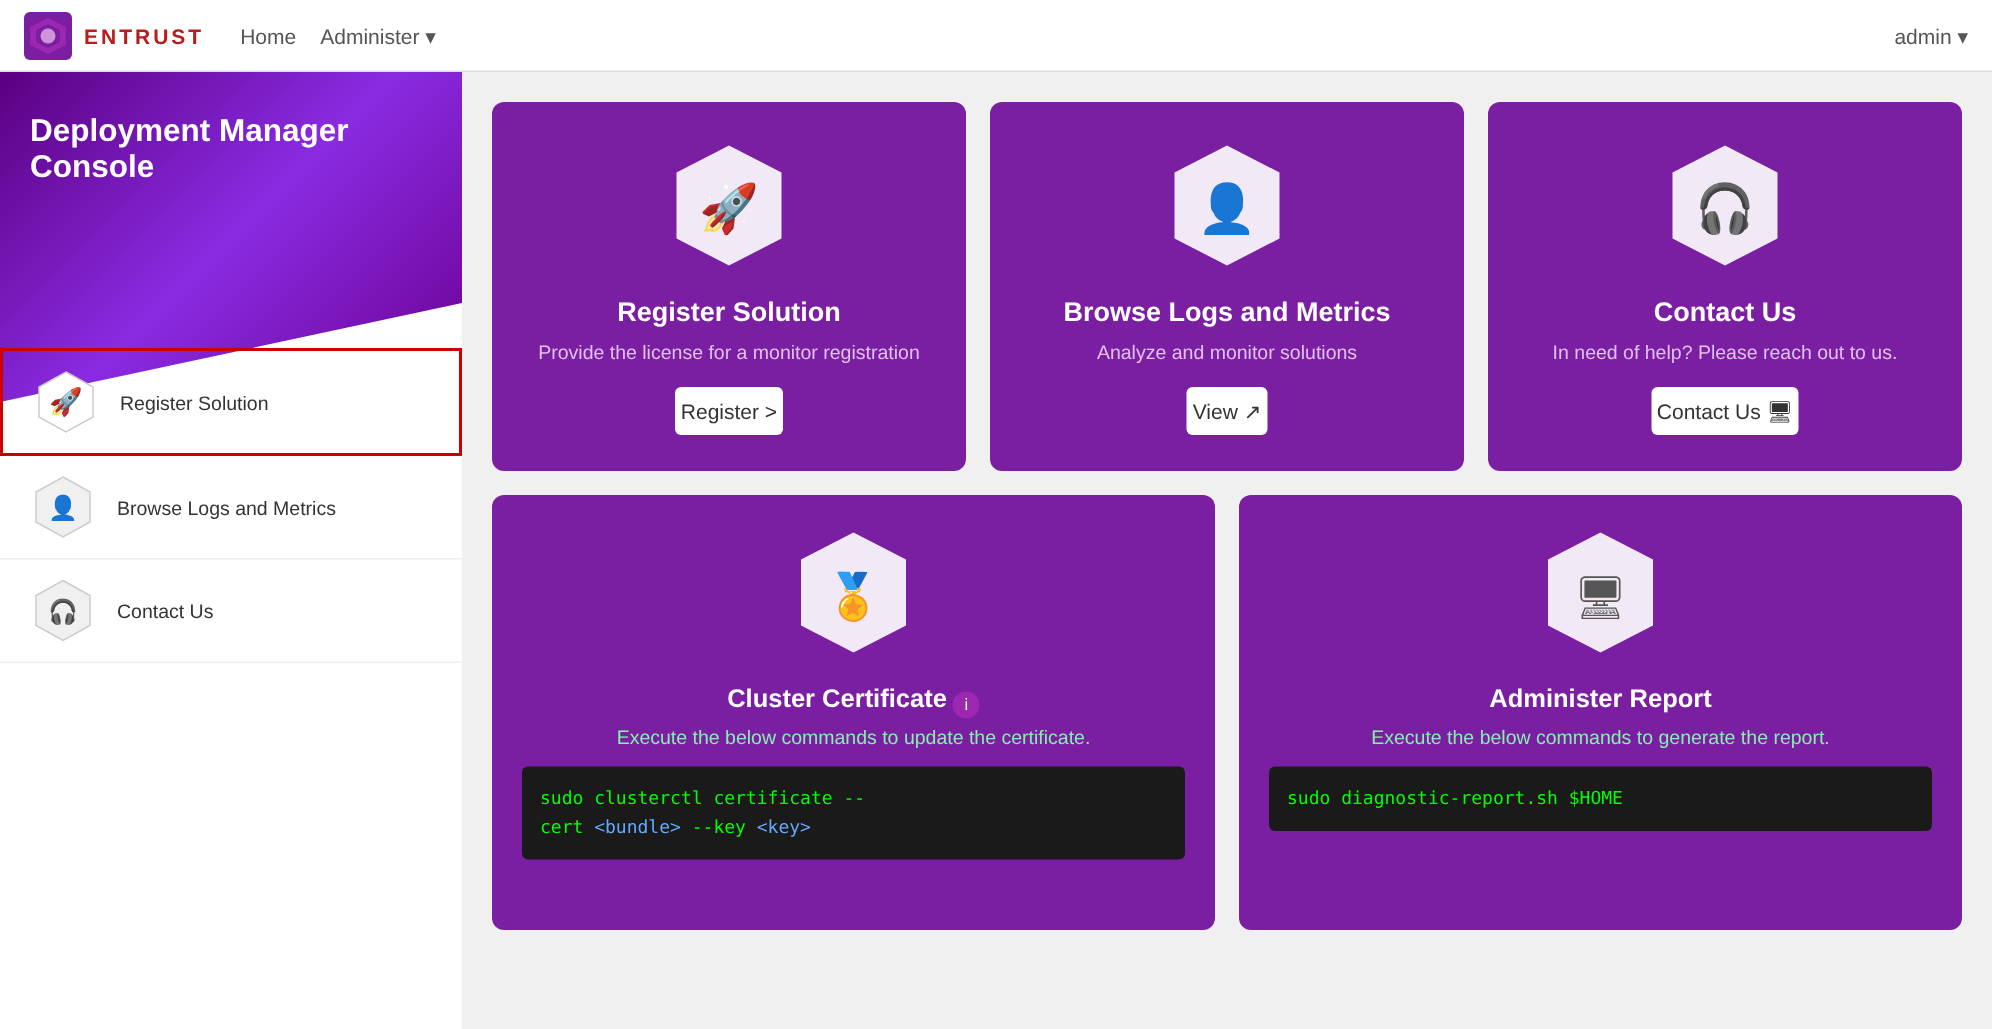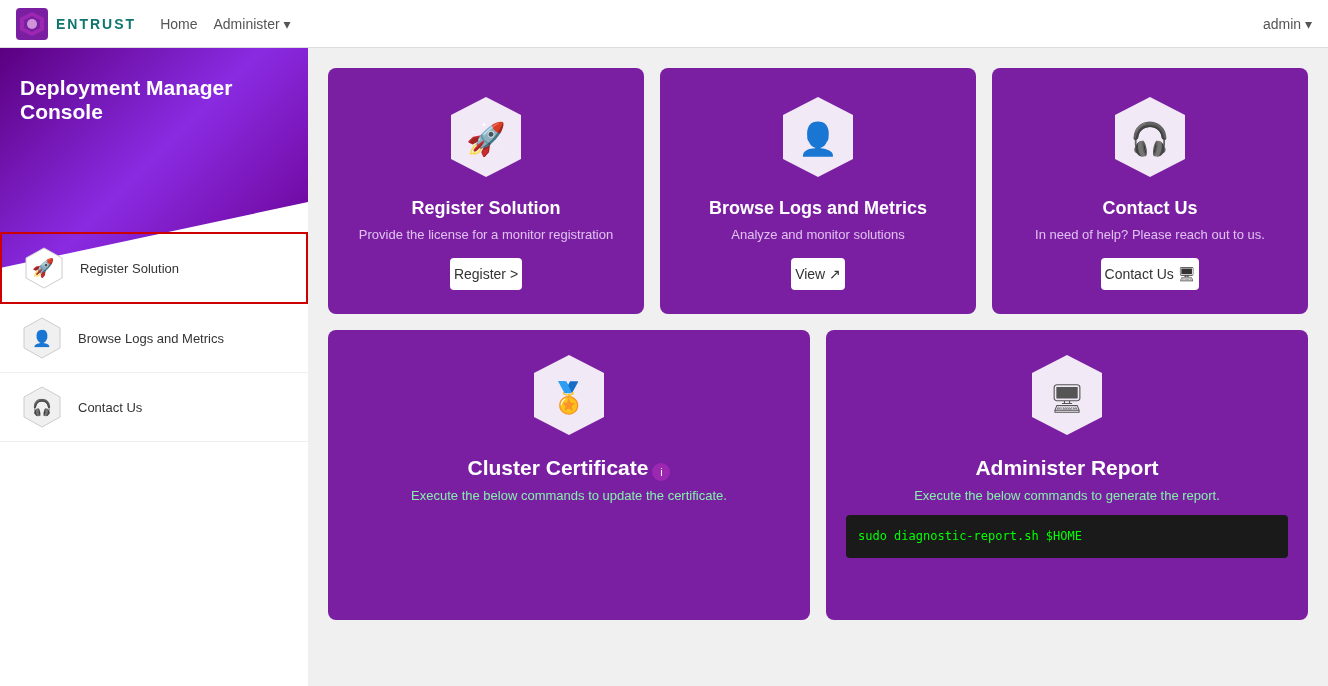--- a/index.html
+++ b/index.html
@@ -22,21 +22,21 @@
       gap: 8px;
       margin-right: 24px;
     }
     .navbar-logo {
       width: 32px;
       height: 32px;
     }
     .navbar-brand-text {
       font-weight: bold;
       font-size: 14px;
-      color: #0f766e;
+      color: #b91c1c;
       letter-spacing: 2px;
     }
     .navbar-links {
       display: flex;
       gap: 16px;
       flex: 1;
     }
     .navbar-link {
       color: #555;
       text-decoration: none;
@@ -179,21 +179,21 @@
       border-radius: 8px;
       padding: 20px;
       display: flex;
       flex-direction: column;
       align-items: center;
       text-align: center;
       min-height: 290px;
     }
     .card-bottom-title {
       color: #fff;
-      font-size: 21px;
+      font-size: 17px;
       font-weight: bold;
       margin-bottom: 8px;
     }
     .card-bottom-desc {
       color: #86efac;
       font-size: 13px;
       margin-bottom: 12px;
     }
     .code-block {
       background: #1a1a1a;
@@ -337,20 +337,24 @@
           <svg viewBox="0 0 90 90" width="90" height="90">
             <polygon points="45,5 80,23 80,67 45,85 10,67 10,23" fill="rgba(255,255,255,0.9)"></polygon>
             <text x="45" y="58" text-anchor="middle" font-size="30" fill="#555">🏅</text>
           </svg>
         </div>
         <div class="card-bottom-header">
           <div class="card-bottom-title">Cluster Certificate</div>
           <span class="info-icon">i</span>
         </div>
         <div class="card-bottom-desc">Execute the below commands to update the certificate.</div>
+        <div class="code-block">
+          <span class="green">sudo clusterctl certificate --</span><br>
+          <span class="green">cert </span><span class="highlight">&lt;bundle&gt;</span><span class="green"> --key </span><span class="highlight">&lt;key&gt;</span>
+        </div>
       </div>
 
       <div class="card-bottom">
         <div class="card-icon-hex">
           <svg viewBox="0 0 90 90" width="90" height="90">
             <polygon points="45,5 80,23 80,67 45,85 10,67 10,23" fill="rgba(255,255,255,0.9)"></polygon>
             <text x="45" y="58" text-anchor="middle" font-size="28" fill="#555">🖥</text>
           </svg>
         </div>
         <div class="card-bottom-title">Administer Report</div>

